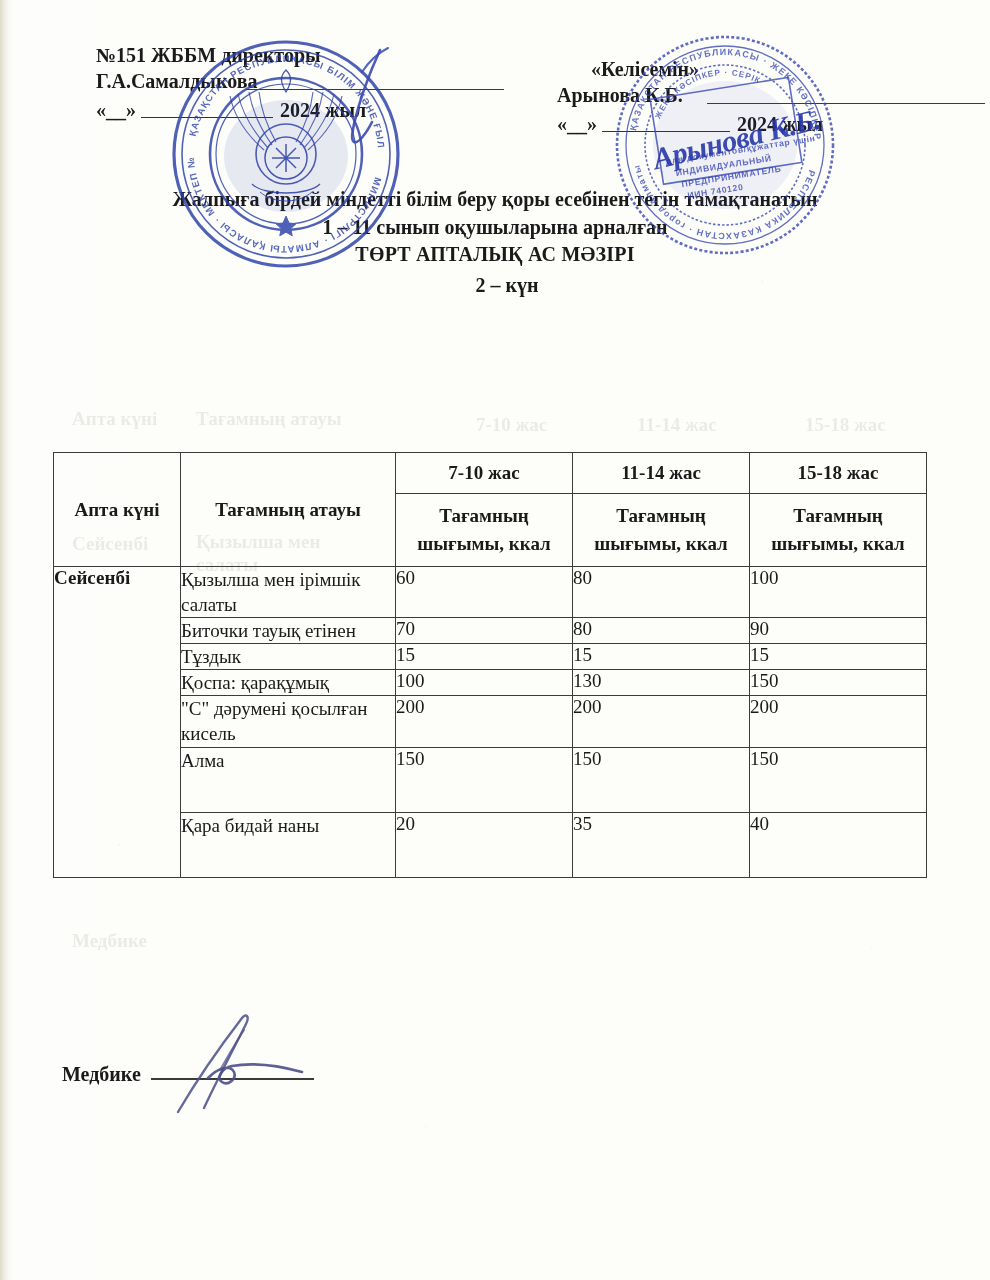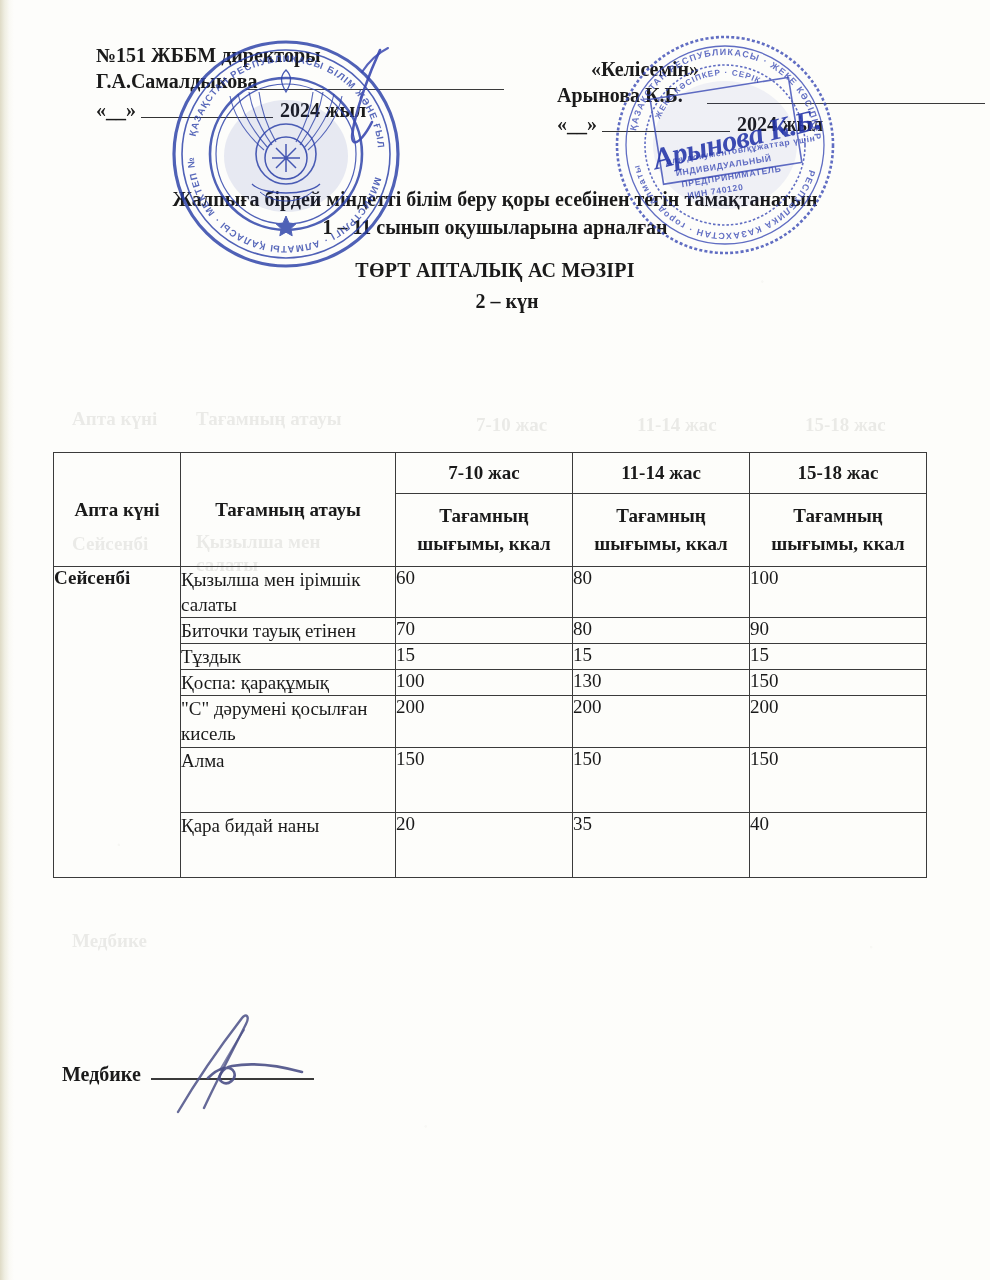--- a/index.html
+++ b/index.html
@@ -85,21 +85,21 @@
   #title-block {
     position: absolute;
     left: 0; right: 0;
     top: 186px;
     text-align: center;
     font-weight: bold;
     font-size: 20px;
     line-height: 1.38;
   }
   #title-block .title-line { display: block; }
-  #doc-title-main { letter-spacing: .2px; margin-top: 16px; }
+  #doc-title-main { letter-spacing: .2px; }
   #week-label { margin-top: 3px; }
   #day-label  { margin-top: 3px; margin-left: 24px; }
 
   
   #bleed-layer {
     position: absolute;
     left: 0; top: 0;
     width: 990px; height: 1280px;
     pointer-events: none;
     opacity: .115;

